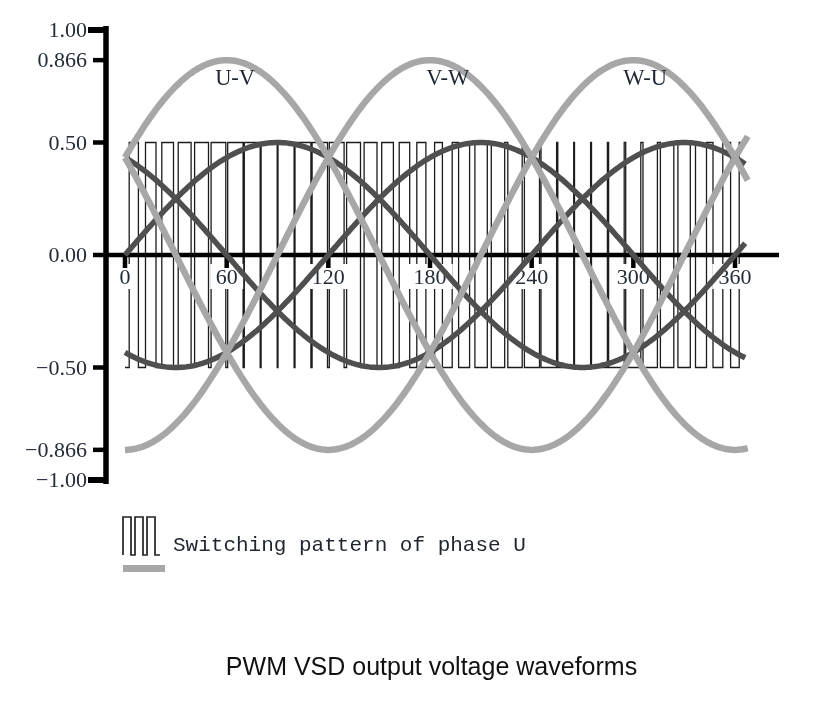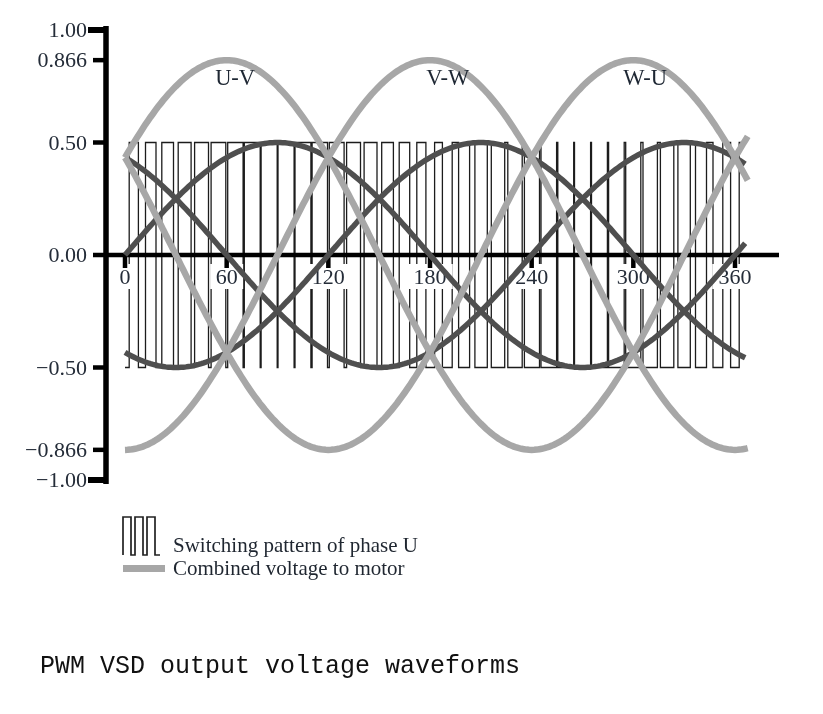--- a/index.html
+++ b/index.html
@@ -6,23 +6,23 @@
   #stage{position:relative;width:823px;height:714px;background:#fff;overflow:hidden;
          font-family:"Liberation Serif","DejaVu Serif",serif;}
   #chart{position:absolute;left:0;top:0;}
   .legend{position:absolute;left:121px;top:534px;}
   .legend-row{display:flex;align-items:center;height:23px;position:relative;}
   .legend-key{width:52px;flex:0 0 52px;position:relative;height:23px;}
   .legend-swatch{position:absolute;left:2px;top:8px;width:42px;height:7px;}
   .swatch-dark{background:var(--c-dark,#4f4f4f);}
   .swatch-light{background:var(--c-light,#a7a7a7);}
   .legend-icon-wrap{position:absolute;left:1px;bottom:1px;width:40px;height:42px;}
-  .legend-label{font-size:21px;color:#1f2630;white-space:nowrap;line-height:23px;}
-  .caption{position:absolute;left:0;top:652px;width:100%;text-align:left;text-indent:40px;
-           font-family:Liberation Mono, monospace;font-size:25px;color:#111;}
+  .legend-label{font-size:21px;color:#1f2630;white-space:nowrap;line-height:23px;font-family:Liberation Mono, monospace;}
+  .caption{position:absolute;left:0;top:652px;width:100%;text-align:center;text-indent:40px;
+           font-family:Liberation Sans, sans-serif;font-size:25px;color:#111;}
 </style>
 </head>
 <body>
 
 <div id="stage">
 
   <svg id="chart" width="823" height="502" viewBox="0 0 823 502">
       <path d="M125.0,367.5L129.2,367.5L129.2,142.5L138.4,142.5L138.4,367.5L145.5,367.5L145.5,142.5L156.0,142.5L156.0,367.5L161.8,367.5L161.8,142.5L173.5,142.5L173.5,367.5L178.2,367.5L178.2,142.5L191.1,142.5L191.1,367.5L194.6,367.5L194.6,142.5L208.5,142.5L208.5,367.5L211.1,367.5L211.1,142.5L225.8,142.5L225.8,367.5L227.7,367.5L227.7,142.5L243.1,142.5L243.1,367.5L244.3,367.5L244.3,142.5L260.2,142.5L260.2,367.5L261.1,367.5L261.1,142.5L277.2,142.5L277.2,367.5L278.0,367.5L278.0,142.5L294.1,142.5L294.1,367.5L295.0,367.5L295.0,142.5L310.9,142.5L310.9,367.5L312.1,367.5L312.1,142.5L327.5,142.5L327.5,367.5L329.3,367.5L329.3,142.5L344.1,142.5L344.1,367.5L346.6,367.5L346.6,142.5L360.5,142.5L360.5,367.5L364.1,367.5L364.1,142.5L377.0,142.5L377.0,367.5L381.7,367.5L381.7,142.5L393.4,142.5L393.4,367.5L399.2,367.5L399.2,142.5L409.7,142.5L409.7,367.5L416.8,367.5L416.8,142.5L425.9,142.5L425.9,367.5L434.6,367.5L434.6,142.5L442.4,142.5L442.4,367.5L452.2,367.5L452.2,142.5L458.6,142.5L458.6,367.5L469.6,367.5L469.6,142.5L474.9,142.5L474.9,367.5L487.3,367.5L487.3,142.5L491.3,142.5L491.3,367.5L504.7,367.5L504.7,142.5L507.8,142.5L507.8,367.5L522.2,367.5L522.2,142.5L524.4,142.5L524.4,367.5L539.5,367.5L539.5,142.5L541.0,142.5L541.0,367.5L556.6,367.5L556.6,142.5L557.8,142.5L557.8,367.5L573.7,367.5L573.7,142.5L574.5,142.5L574.5,367.5L590.6,367.5L590.6,142.5L591.5,142.5L591.5,367.5L607.4,367.5L607.4,142.5L608.6,142.5L608.6,367.5L624.2,367.5L624.2,142.5L625.7,142.5L625.7,367.5L640.8,367.5L640.8,142.5L643.0,142.5L643.0,367.5L657.4,367.5L657.4,142.5L660.4,142.5L660.4,367.5L673.8,367.5L673.8,142.5L677.9,142.5L677.9,367.5L690.3,367.5L690.3,142.5L695.5,142.5L695.5,367.5L706.5,367.5L706.5,142.5L713.0,142.5L713.0,367.5L722.8,367.5L722.8,142.5L730.6,142.5L730.6,367.5L739.2,367.5L739.2,142.5L745.2,142.5" fill="none" stroke="#1c1c1c" stroke-width="1.3"></path>
       <rect x="114.75" y="264" width="20.5" height="25" fill="#ffffff"></rect>
       <text x="125" y="284" text-anchor="middle" fill="#242c38" font-size="22">0</text>
@@ -80,18 +80,17 @@
             <path d="M1,41 L1,3 L9,3 L9,41 L13,41 L13,3 L21,3 L21,41 L25,41 L25,3 L33,3 L33,41 L38,41" fill="none" stroke="#222" stroke-width="1.7"></path>
           </svg>
         </span>
       </span>
       <span class="legend-label">Switching pattern of phase U</span>
     </div>
     <div class="legend-row">
       <span class="legend-key">
         <span class="legend-swatch swatch-light"></span>
       </span>
-      <span class="legend-label">Combined voltage to motor</span>
     </div>
   </div>
 
   <div class="caption">PWM VSD output voltage waveforms</div>
 </div>
 
 </body></html>

